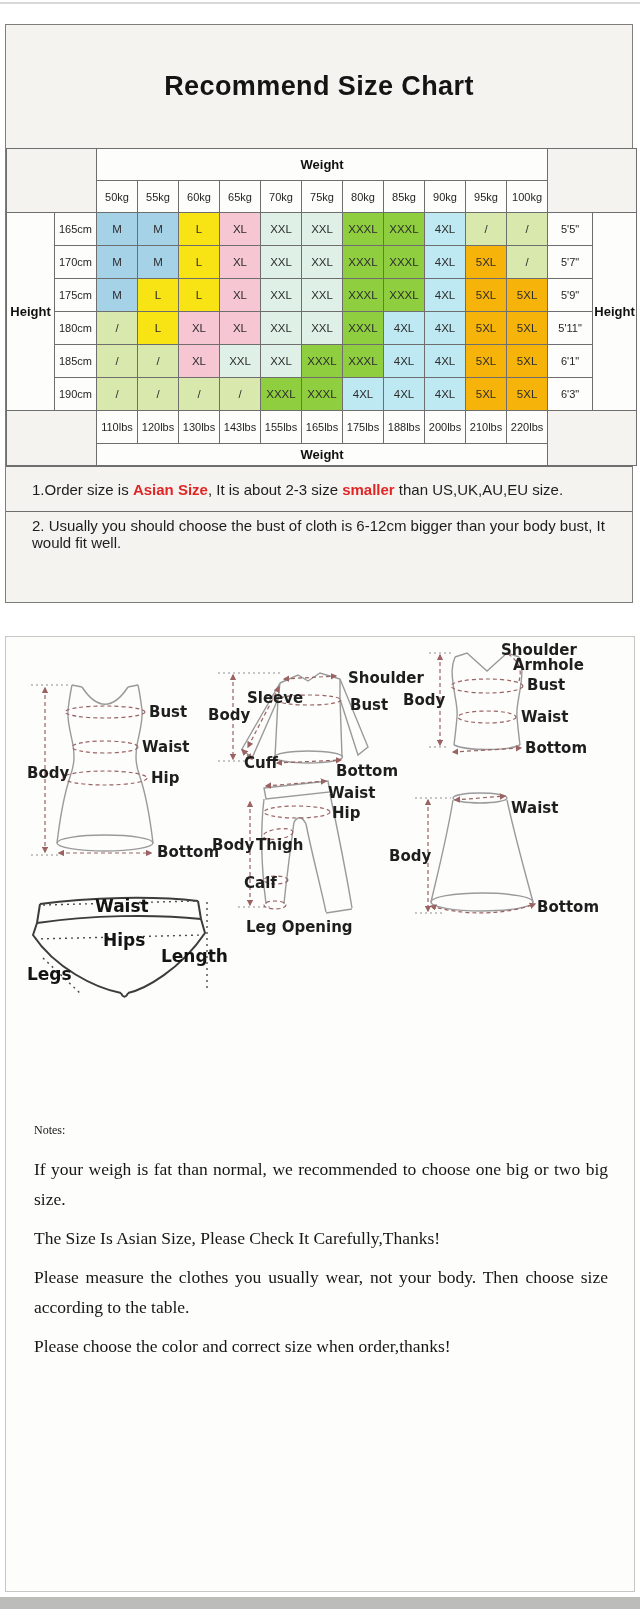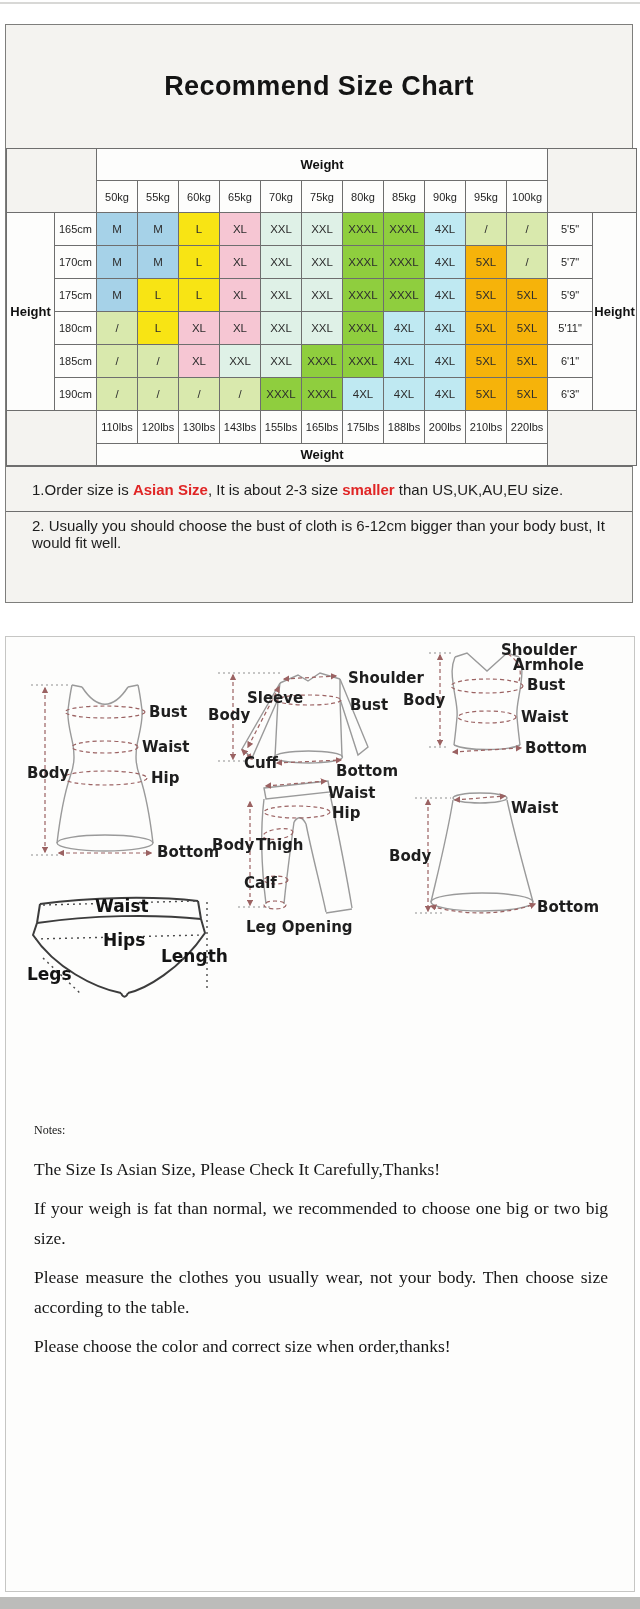--- a/index.html
+++ b/index.html
@@ -348,21 +348,21 @@
       <path class="rd" d="M46,124 C80,134 120,133 150,122" marker-start="url(#arK)" marker-end="url(#arK)"></path>
       <text class="dlab" x="126" y="31">Waist</text>
       <text class="dlab" x="4" y="79">Body</text>
       <text class="dlab" x="152" y="130">Bottom</text>
     </svg>
   </div>
 
   <div class="notes-block">
     <p class="notes-title">Notes:</p>
     <div id="notes-paragraphs">
+        <p>If your weigh is fat than normal, we recommended to choose one big or two big size.</p>
         <p>The Size Is Asian Size, Please Check It Carefully,Thanks!</p>
-        <p>If your weigh is fat than normal, we recommended to choose one big or two big size.</p>
         <p>Please measure the clothes you usually wear, not your body. Then choose size according to the table.</p>
         <p>Please choose the color and correct size when order,thanks!</p>
       </div>
   </div>
 </div>
 
 <div class="bottom-strip"></div>
 
 </body></html>

